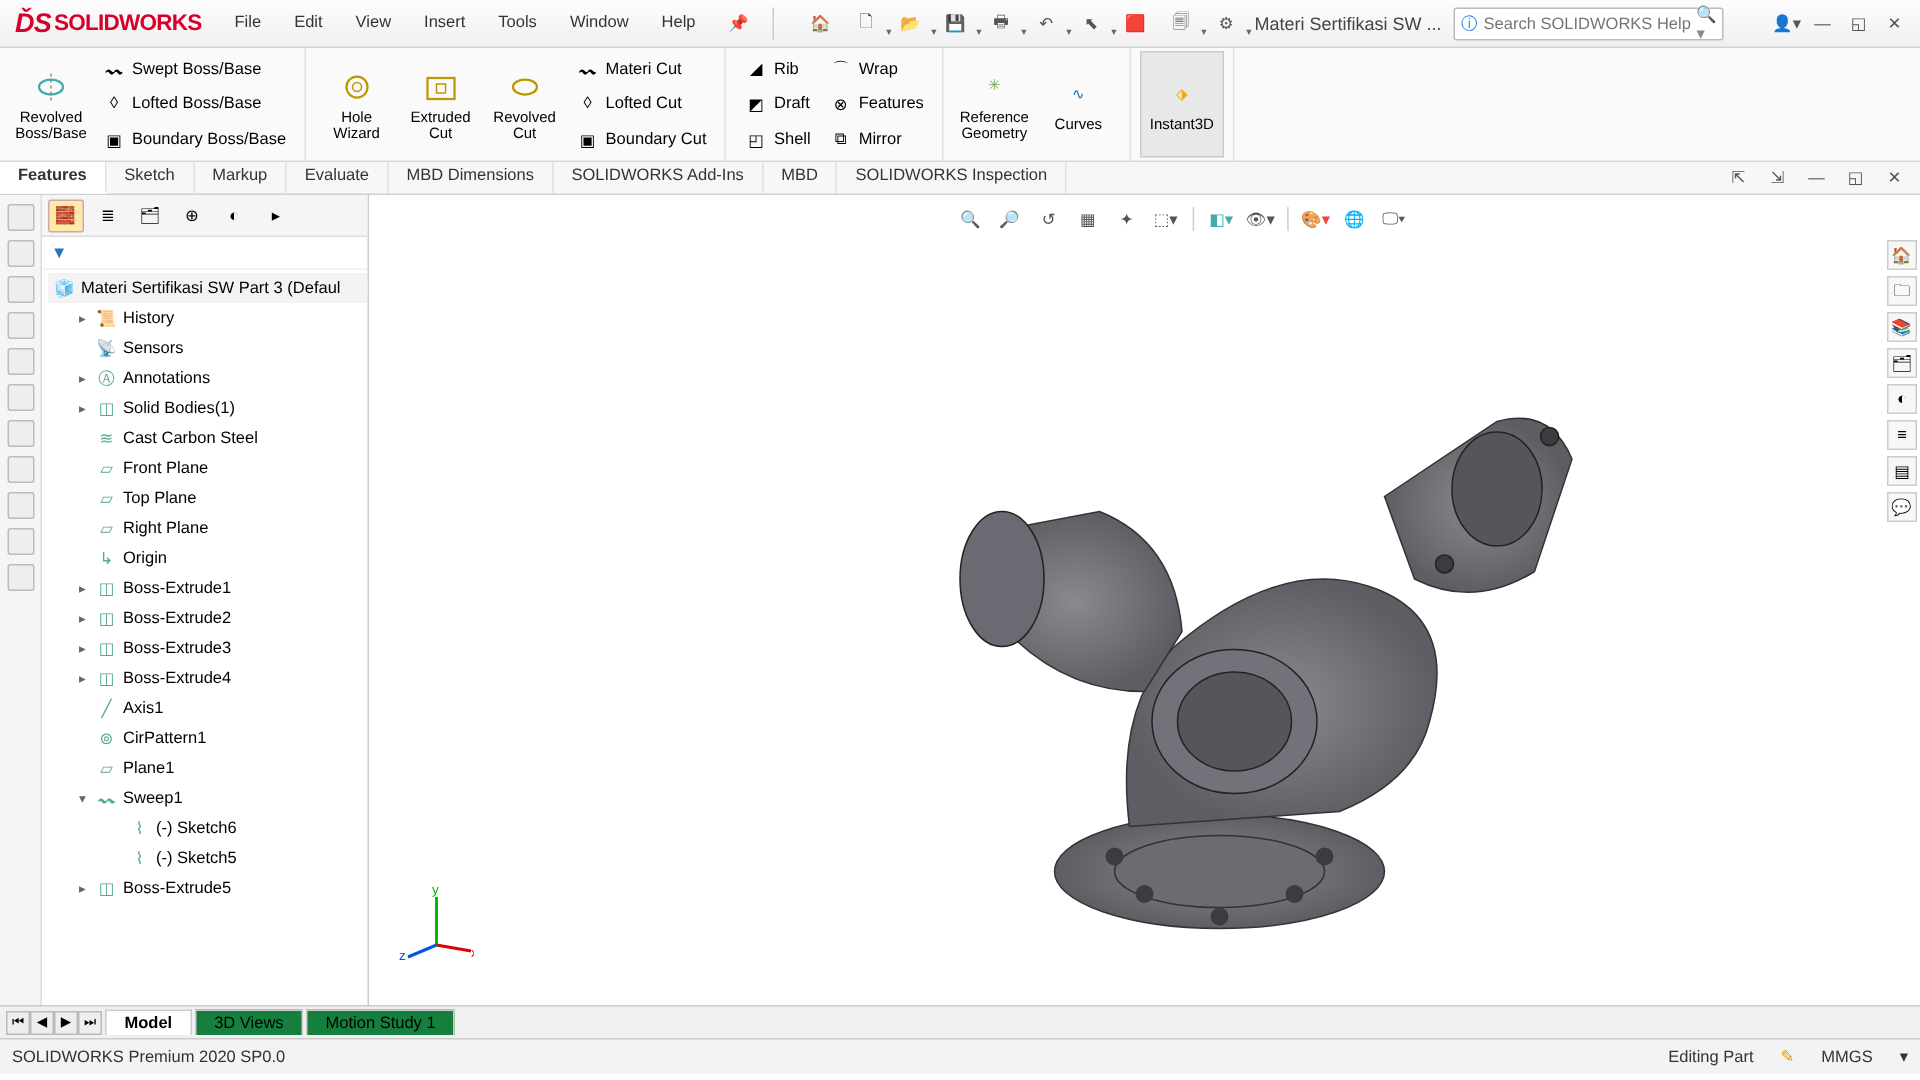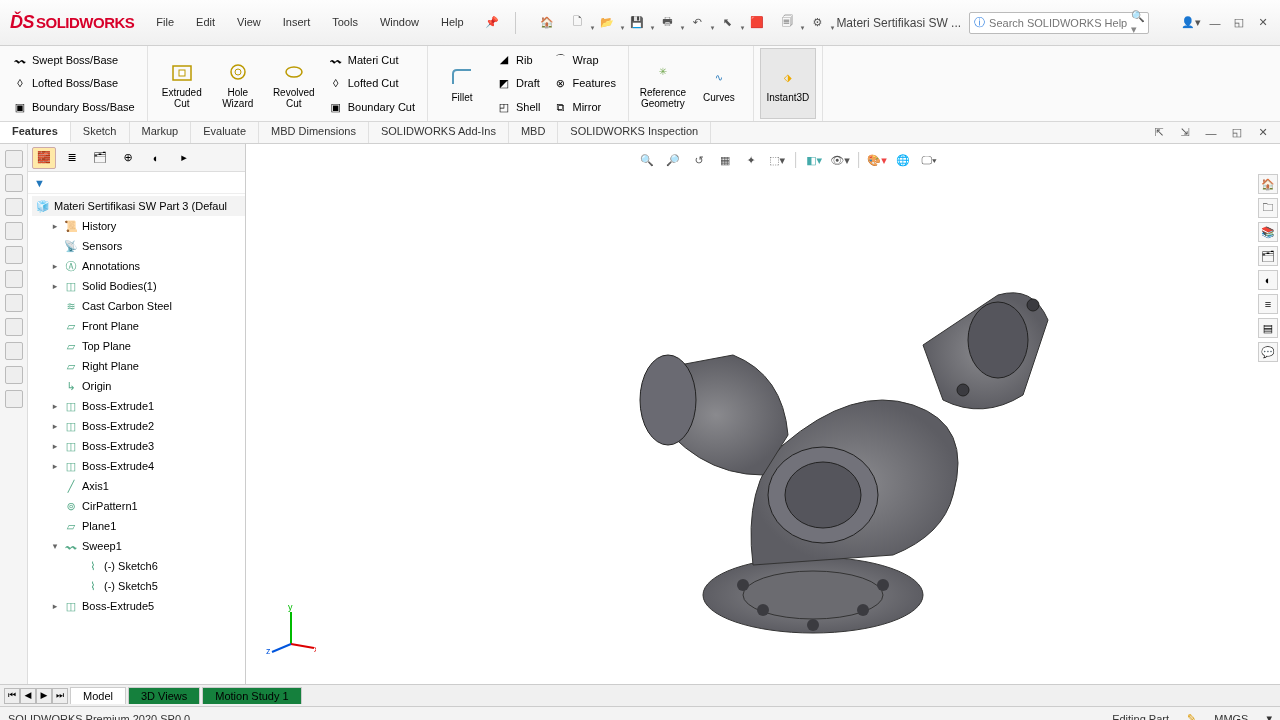--- a/index.html
+++ b/index.html
@@ -1,19 +1,19 @@
 <!DOCTYPE html>
 <html><head>
 <meta charset="utf-8">
 <style>
 * { margin: 0; padding: 0; box-sizing: border-box; font-family: "Segoe UI", Arial, sans-serif; }
 body { width: 1280px; height: 720px; background: #fff; overflow: hidden; font-size: 11px; }
 
 
-.titlebar { height: 46px; background: linear-gradient(#fdfdfd,#f0f0f0); border-bottom: 1px solid #d0d0d0; display: flex; align-items: center; padding: 0 6px; }
+.titlebar { height: 32px; background: linear-gradient(#fdfdfd,#f0f0f0); border-bottom: 1px solid #d0d0d0; display: flex; align-items: center; padding: 0 6px; }
 .logo { color: #d7002a; font-weight: bold; font-size: 15px; letter-spacing: -0.5px; margin: 0 12px 0 4px; display:flex; align-items:center; gap:2px;}
 .logo-ds { font-style: italic; font-size:18px; }
 .menu { display: flex; gap: 2px; }
 .menu-item { padding: 4px 10px; cursor: pointer; color: #333; }
 .tb-sep { width: 1px; height: 22px; background: #ccc; margin: 0 6px; }
 .tb-btn { width: 22px; height: 22px; display: inline-flex; align-items: center; justify-content: center; cursor: pointer; color: #555; border-radius: 2px; position:relative; }
 .tb-btn.drop::after { content:"▾"; font-size:7px; position:absolute; right:-6px; bottom:2px; color:#666;}
 .doc-title { margin-left: 8px; font-size: 12px; color: #444; }
 .search-box { display:flex; align-items:center; border:1px solid #bbb; border-radius:2px; height:22px; background:#fff; margin-left:8px; padding:0 4px; width:180px;}
 .search-box input { border:none; outline:none; font-size:11px; flex:1; color:#888;}
@@ -59,21 +59,21 @@
 .right-strip { position:absolute; right:2px; top:30px; display:flex; flex-direction:column; gap:4px;}
 .right-strip .rsi { width:20px; height:20px; border:1px solid #ccc; background:#f7f7f7; cursor:pointer; display:flex; align-items:center; justify-content:center; font-size:11px;}
 .triad { position:absolute; left:20px; bottom:30px; width:50px; height:50px;}
 .model-placeholder { position:absolute; left:50%; top:50%; transform:translate(-42%,-45%); }
 
 
 .bottom-tabs { height:22px; background:#f0f0f0; border-top:1px solid #ccc; display:flex; align-items:center; font-size:11px;}
 .bt-nav { display:flex; gap:0; margin-left:4px;}
 .bt-nav button { width:16px; height:16px; font-size:9px; border:1px solid #bbb; background:#eee; cursor:pointer; line-height:1;}
 .bt-tab { padding:2px 12px; border:1px solid #ccc; border-bottom:none; margin-left:2px; background:#15803d; cursor:pointer;}
-.bt-tab.active { background:#fff; font-weight:400;}
+.bt-tab.active { background:#fff; font-weight:700;}
 
 
 .statusbar { height:24px; background:#f3f3f3; border-top:1px solid #ccc; display:flex; align-items:center; font-size:11px; padding:0 8px; color:#333;}
 .statusbar .sp { margin-left:auto; display:flex; gap:18px; align-items:center;}
 
 svg { display:block; }
 </style>
 </head>
 <body>
 
@@ -114,57 +114,66 @@
   <div class="win-controls">
     <span class="tb-btn">👤▾</span>
     <span class="tb-btn">—</span>
     <span class="tb-btn">◱</span>
     <span class="tb-btn">✕</span>
   </div>
 </div>
 
 <div class="ribbon">
   <div class="rb-group">
+    <div class="rb-big">
+      <span class="rb-icon">
+          <svg width="26" height="22">
+            <ellipse cx="13" cy="11" rx="8" ry="5" fill="none" stroke="#4aa" stroke-width="1.5"></ellipse>
+            <path d="M13 2 v18" stroke="#888" stroke-dasharray="2,2"></path>
+          </svg>
+        </span>
+      <span>Revolved Boss/Base</span>
+    </div>
     <div class="rb-col">
       <div class="rb-small">
           <span class="si">〰</span>
           <span>Swept Boss/Base</span>
         </div>
       <div class="rb-small">
           <span class="si">◊</span>
           <span>Lofted Boss/Base</span>
         </div>
       <div class="rb-small">
           <span class="si">▣</span>
           <span>Boundary Boss/Base</span>
         </div>
     </div>
   </div>
   <div class="rb-group">
+    <div class="rb-big">
+        <span class="rb-icon">
+          <svg width="26" height="22">
+            <circle cx="13" cy="11" r="7" fill="none" stroke="#b90" stroke-width="1.5"></circle>
+            <circle cx="13" cy="11" r="3" fill="none" stroke="#b90"></circle>
+          </svg>
+        </span>
+        <span>Hole Wizard</span>
+      </div>
     <div class="rb-big">
         <span class="rb-icon">
           <svg width="26" height="22">
             <rect x="4" y="5" width="18" height="14" fill="none" stroke="#b90" stroke-width="1.5"></rect>
             <rect x="10" y="9" width="6" height="6" fill="#fff" stroke="#b90"></rect>
           </svg>
         </span>
         <span>Extruded Cut</span>
       </div>
     <div class="rb-big">
         <span class="rb-icon">
           <svg width="26" height="22">
-            <circle cx="13" cy="11" r="7" fill="none" stroke="#b90" stroke-width="1.5"></circle>
-            <circle cx="13" cy="11" r="3" fill="none" stroke="#b90"></circle>
-          </svg>
-        </span>
-        <span>Hole Wizard</span>
-      </div>
-    <div class="rb-big">
-        <span class="rb-icon">
-          <svg width="26" height="22">
             <ellipse cx="13" cy="11" rx="8" ry="5" fill="none" stroke="#b90" stroke-width="1.5"></ellipse>
           </svg>
         </span>
         <span>Revolved Cut</span>
       </div>
     <div class="rb-col">
       <div class="rb-small">
           <span class="si">〰</span>
           <span>Materi Cut</span>
         </div>
@@ -172,28 +181,20 @@
           <span class="si">◊</span>
           <span>Lofted Cut</span>
         </div>
       <div class="rb-small">
           <span class="si">▣</span>
           <span>Boundary Cut</span>
         </div>
     </div>
   </div>
   <div class="rb-group">
-    <div class="rb-big">
-        <span class="rb-icon">
-          <svg width="26" height="22">
-            <path d="M4 18 L4 8 Q4 4 8 4 L22 4" fill="none" stroke="#59b" stroke-width="2"></path>
-          </svg>
-        </span>
-        <span>Fillet</span>
-      </div>
     <div class="rb-col">
       <div class="rb-small">
           <span class="si">◢</span>
           <span>Rib</span>
         </div>
       <div class="rb-small">
           <span class="si">◩</span>
           <span>Draft</span>
         </div>
       <div class="rb-small">

